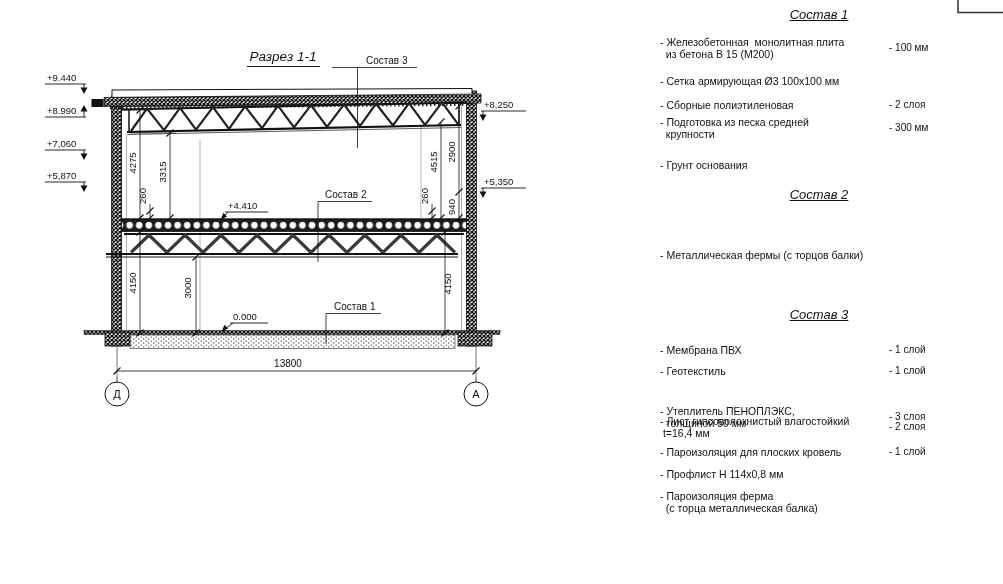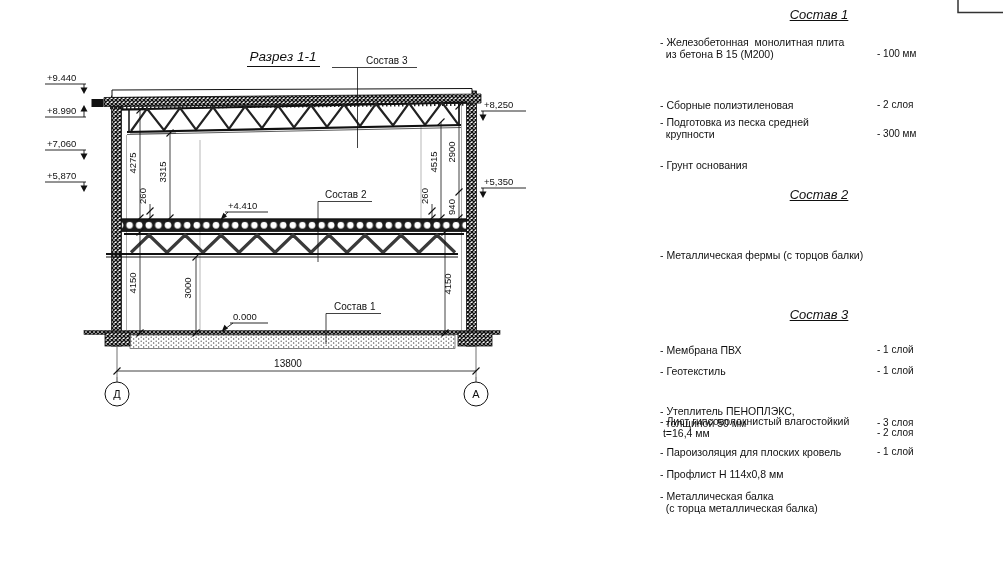--- a/index.html
+++ b/index.html
@@ -7,21 +7,21 @@
   #stage{position:relative;width:1003px;height:584px;background:#fff;}
   svg{position:absolute;left:0;top:0;}
   svg text{font-family:"Liberation Sans",sans-serif;fill:#111;}
   .dimtxt{font-size:9.5px;}
   .elevtxt{font-size:9.5px;}
   .lbltxt{font-size:10px;}
   .titletxt{font-size:13.5px;font-style:italic;}
   .axistxt{font-size:11px;}
   .panel-title{position:absolute;left:660px;width:318px;text-align:center;
                font-size:13px;font-style:italic;text-decoration:underline;color:#111;}
-  .item{position:absolute;left:660px;width:330px;display:flex;align-items:flex-end;color:#111;}
+  .item{position:absolute;left:660px;width:330px;display:flex;align-items:center;color:#111;gap:12px;}
   .item .t{width:217px;font-size:10.5px;line-height:12px;white-space:pre-wrap;}
   .item .q{font-size:10px;line-height:12px;white-space:nowrap;}
 </style>
 </head>
 <body>
 
 <div id="stage">
 
 <svg width="1003" height="584" viewBox="0 0 1003 584">
   <defs>
@@ -228,20 +228,24 @@
     <text class="axistxt" x="476" y="398" text-anchor="middle">А</text>
   </g>
 </svg>
 
 <div class="panel-title" style="top:7px">Состав 1</div>
 <div class="item" style="top:36px">
       <div class="t">- Железобетонная  монолитная плита
   из бетона В 15 (М200)</div>
       <div class="q">- 100 мм</div>
     </div>
+<div class="item" style="top:75px">
+      <div class="t">- Сетка армирующая Ø3 100x100 мм</div>
+      <div class="q"></div>
+    </div>
 <div class="item" style="top:99px">
       <div class="t">- Сборные полиэтиленовая</div>
       <div class="q">- 2 слоя</div>
     </div>
 <div class="item" style="top:116px">
       <div class="t">- Подготовка из песка средней
   крупности</div>
       <div class="q">- 300 мм</div>
     </div>
 <div class="item" style="top:159px">
@@ -276,18 +280,18 @@
     </div>
 <div class="item" style="top:446px">
       <div class="t">- Пароизоляция для плоских кровель</div>
       <div class="q">- 1 слой</div>
     </div>
 <div class="item" style="top:468px">
       <div class="t">- Профлист Н 114х0,8 мм</div>
       <div class="q"></div>
     </div>
 <div class="item" style="top:490px">
-      <div class="t">- Металлическая балка
+      <div class="t">- Пароизоляция ферма
   (с торца металлическая балка)</div>
       <div class="q"></div>
     </div>
 
 </div>
 
 </body></html>

